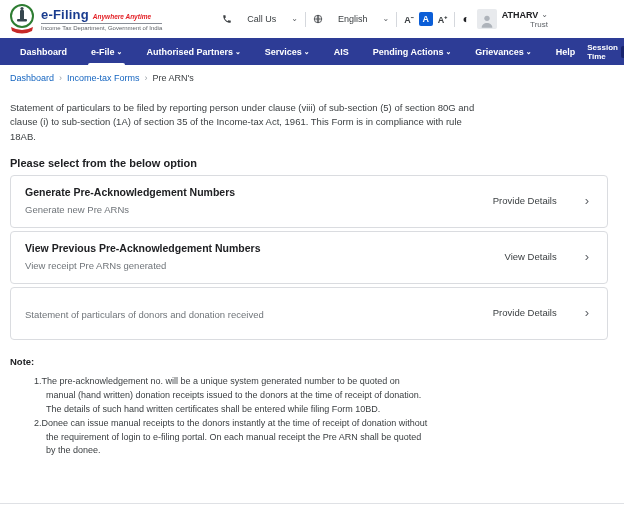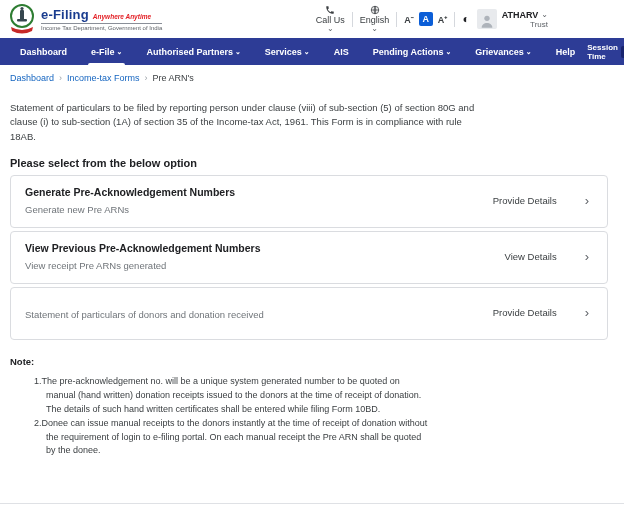--- a/index.html
+++ b/index.html
@@ -9,21 +9,21 @@
 
   
   .header { height:38px; display:flex; align-items:center; padding:0 76px 0 8px; background:#fff; }
   .logo { display:flex; align-items:center; gap:5px; }
   .logo-text-block { display:flex; flex-direction:column; }
   .logo-row1 { display:flex; align-items:baseline; gap:4px; border-bottom:1px solid #8a8f98; padding-bottom:1px; }
   .brand-name { font-size:13px; font-weight:700; color:#1a3c8f; letter-spacing:0.2px; }
   .brand-tagline { font-size:6.5px; font-style:italic; color:#e31e24; font-weight:700; }
   .brand-subtitle { font-size:6px; color:#5f6368; margin-top:1px; }
   .header-right { margin-left:auto; display:flex; align-items:center; gap:7px; }
-  .hdr-item { display:flex; align-items:center; gap:0; font-size:9px; color:#3c4043;flex-direction:column; }
+  .hdr-item { display:flex; align-items:center; gap:15px; font-size:9px; color:#3c4043; }
   .hdiv { width:1px; height:15px; background:#d5d8dd; }
   .caret { font-size:8px; color:#5f6368; line-height:1; }
   .nav-caret { font-size:7px; color:#ffffff; line-height:1; margin-left:2px; }
   .fontsize-group { display:flex; align-items:center; gap:5px; }
   .fs-btn { font-size:9px; color:#3c4043; font-weight:700; }
   .fs-btn-active { width:14px; height:14px; background:#0b5ed7; color:#fff; border-radius:2px;
                    display:flex; align-items:center; justify-content:center; font-size:9px; font-weight:700; }
   .contrast { font-size:12px; color:#202124; line-height:1; }
   .user-chip { display:flex; align-items:center; gap:5px; }
   .avatar { width:20px; height:20px; background:#e8eaed; border-radius:2px; display:flex;

